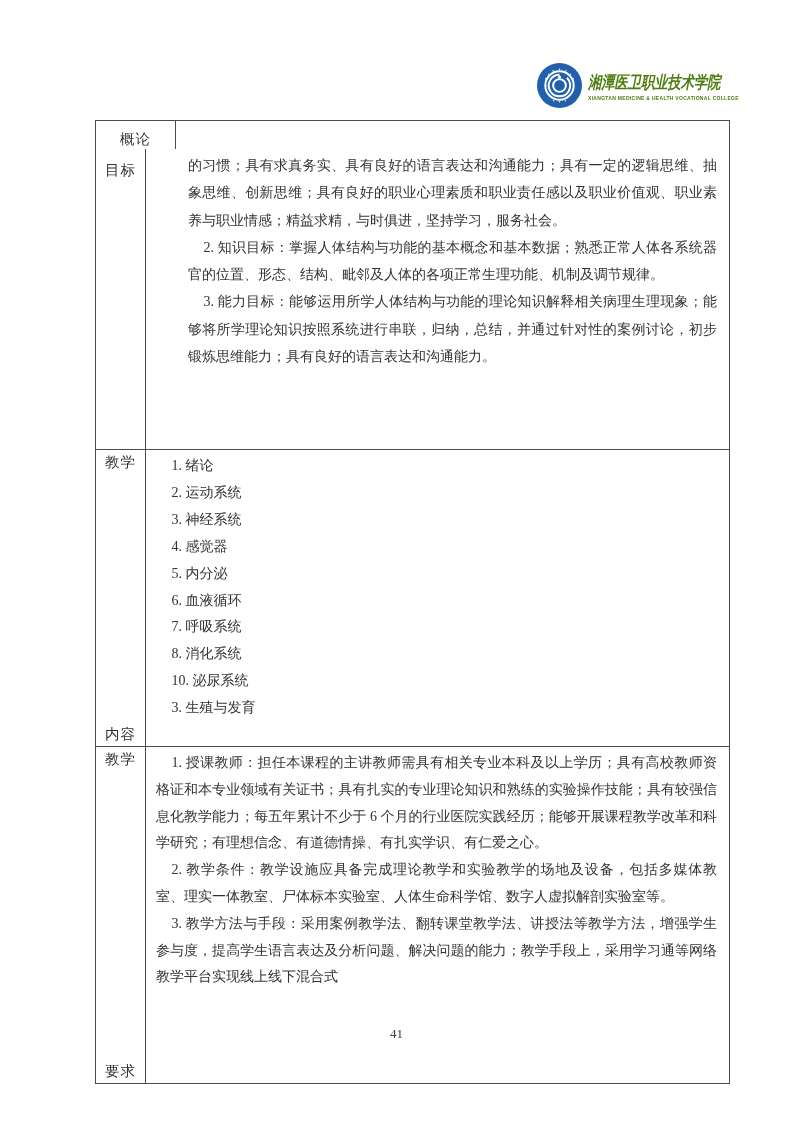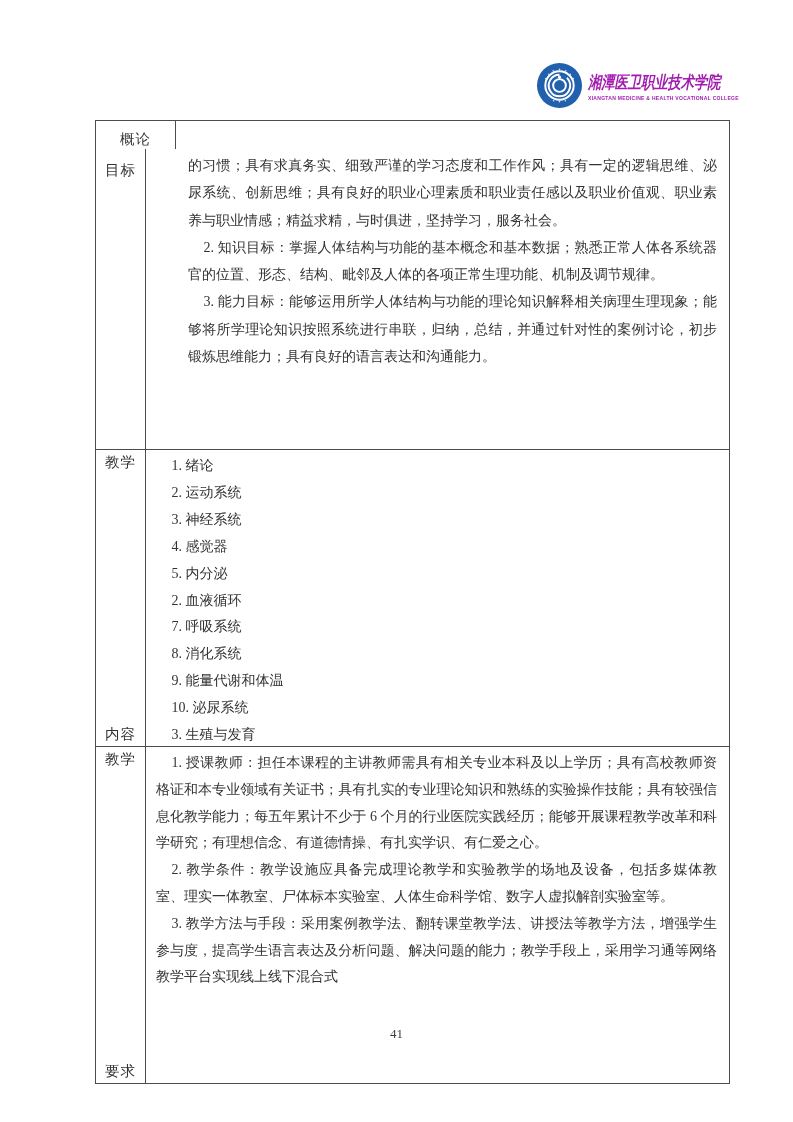--- a/index.html
+++ b/index.html
@@ -10,21 +10,21 @@
     font-family: "Liberation Serif", serif;
     color: #333333;
   }
 
   
   .logo {
     position: absolute; left: 536px; top: 62px;
     display: flex; align-items: center;
   }
   .emblem { width: 47px; height: 47px; flex: 0 0 auto; }
-  .logo-text { margin-left: 5px; color: #a21caf; }
+  .logo-text { margin-left: 5px; color: #4d7c0f; }
   .logo-zh {
     font-size: 17px; font-weight: bold; font-style: italic;
     letter-spacing: 0px; white-space: nowrap;
     transform: scaleX(0.78); transform-origin: left center;
     font-family: "Liberation Serif", serif;
   }
   .logo-en {
     font-size: 5px; font-weight: bold; letter-spacing: 0.3px;
     white-space: nowrap; margin-top: 1px;
     font-family: "Liberation Sans", sans-serif;
@@ -113,41 +113,40 @@
       <span>概论</span>
     </div>
 
     <div class="colCD">
 
       <div class="trow r1">
         <div class="label-cell top">
           <span>目标</span>
         </div>
         <div class="content-cell">
-          <p>的习惯；具有求真务实、细致严谨的学习态度和工作作风；具有一定的逻辑思维、泌尿系统、创新思维；具有良好的职业心理素质和职业责任感以及职业价值观、职业素养与职业情感；精益求精，与时俱进，坚持学习，服务社会。</p>
+          <p>的习惯；具有求真务实、具有良好的语言表达和沟通能力；具有一定的逻辑思维、抽象思维、创新思维；具有良好的职业心理素质和职业责任感以及职业价值观、职业素养与职业情感；精益求精，与时俱进，坚持学习，服务社会。</p>
           <p class="indent">2. 知识目标：掌握人体结构与功能的基本概念和基本数据；熟悉正常人体各系统器官的位置、形态、结构、毗邻及人体的各项正常生理功能、机制及调节规律。</p>
           <p class="indent">3. 能力目标：能够运用所学人体结构与功能的理论知识解释相关病理生理现象；能够将所学理论知识按照系统进行串联，归纳，总结，并通过针对性的案例讨论，初步锻炼思维能力；具有良好的语言表达和沟通能力。</p>
         </div>
       </div>
 
       <div class="trow r2">
         <div class="label-cell middle">
           <span>教学</span>
           <span>内容</span>
         </div>
         <div class="content-cell content-list">
           <div class="item">1. 绪论</div>
           <div class="item">2. 运动系统</div>
           <div class="item">3. 神经系统</div>
           <div class="item">4. 感觉器</div>
           <div class="item">5. 内分泌</div>
-          <div class="item">2. 血液循环</div>
+          <div class="item">6. 血液循环</div>
           <div class="item">7. 呼吸系统</div>
           <div class="item">8. 消化系统</div>
-          <div class="item">9. 能量代谢和体温</div>
           <div class="item">10. 泌尿系统</div>
           <div class="item">3. 生殖与发育</div>
         </div>
       </div>
 
       <div class="trow r3">
         <div class="label-cell middle">
           <span>教学</span>
           <span>要求</span>
         </div>

